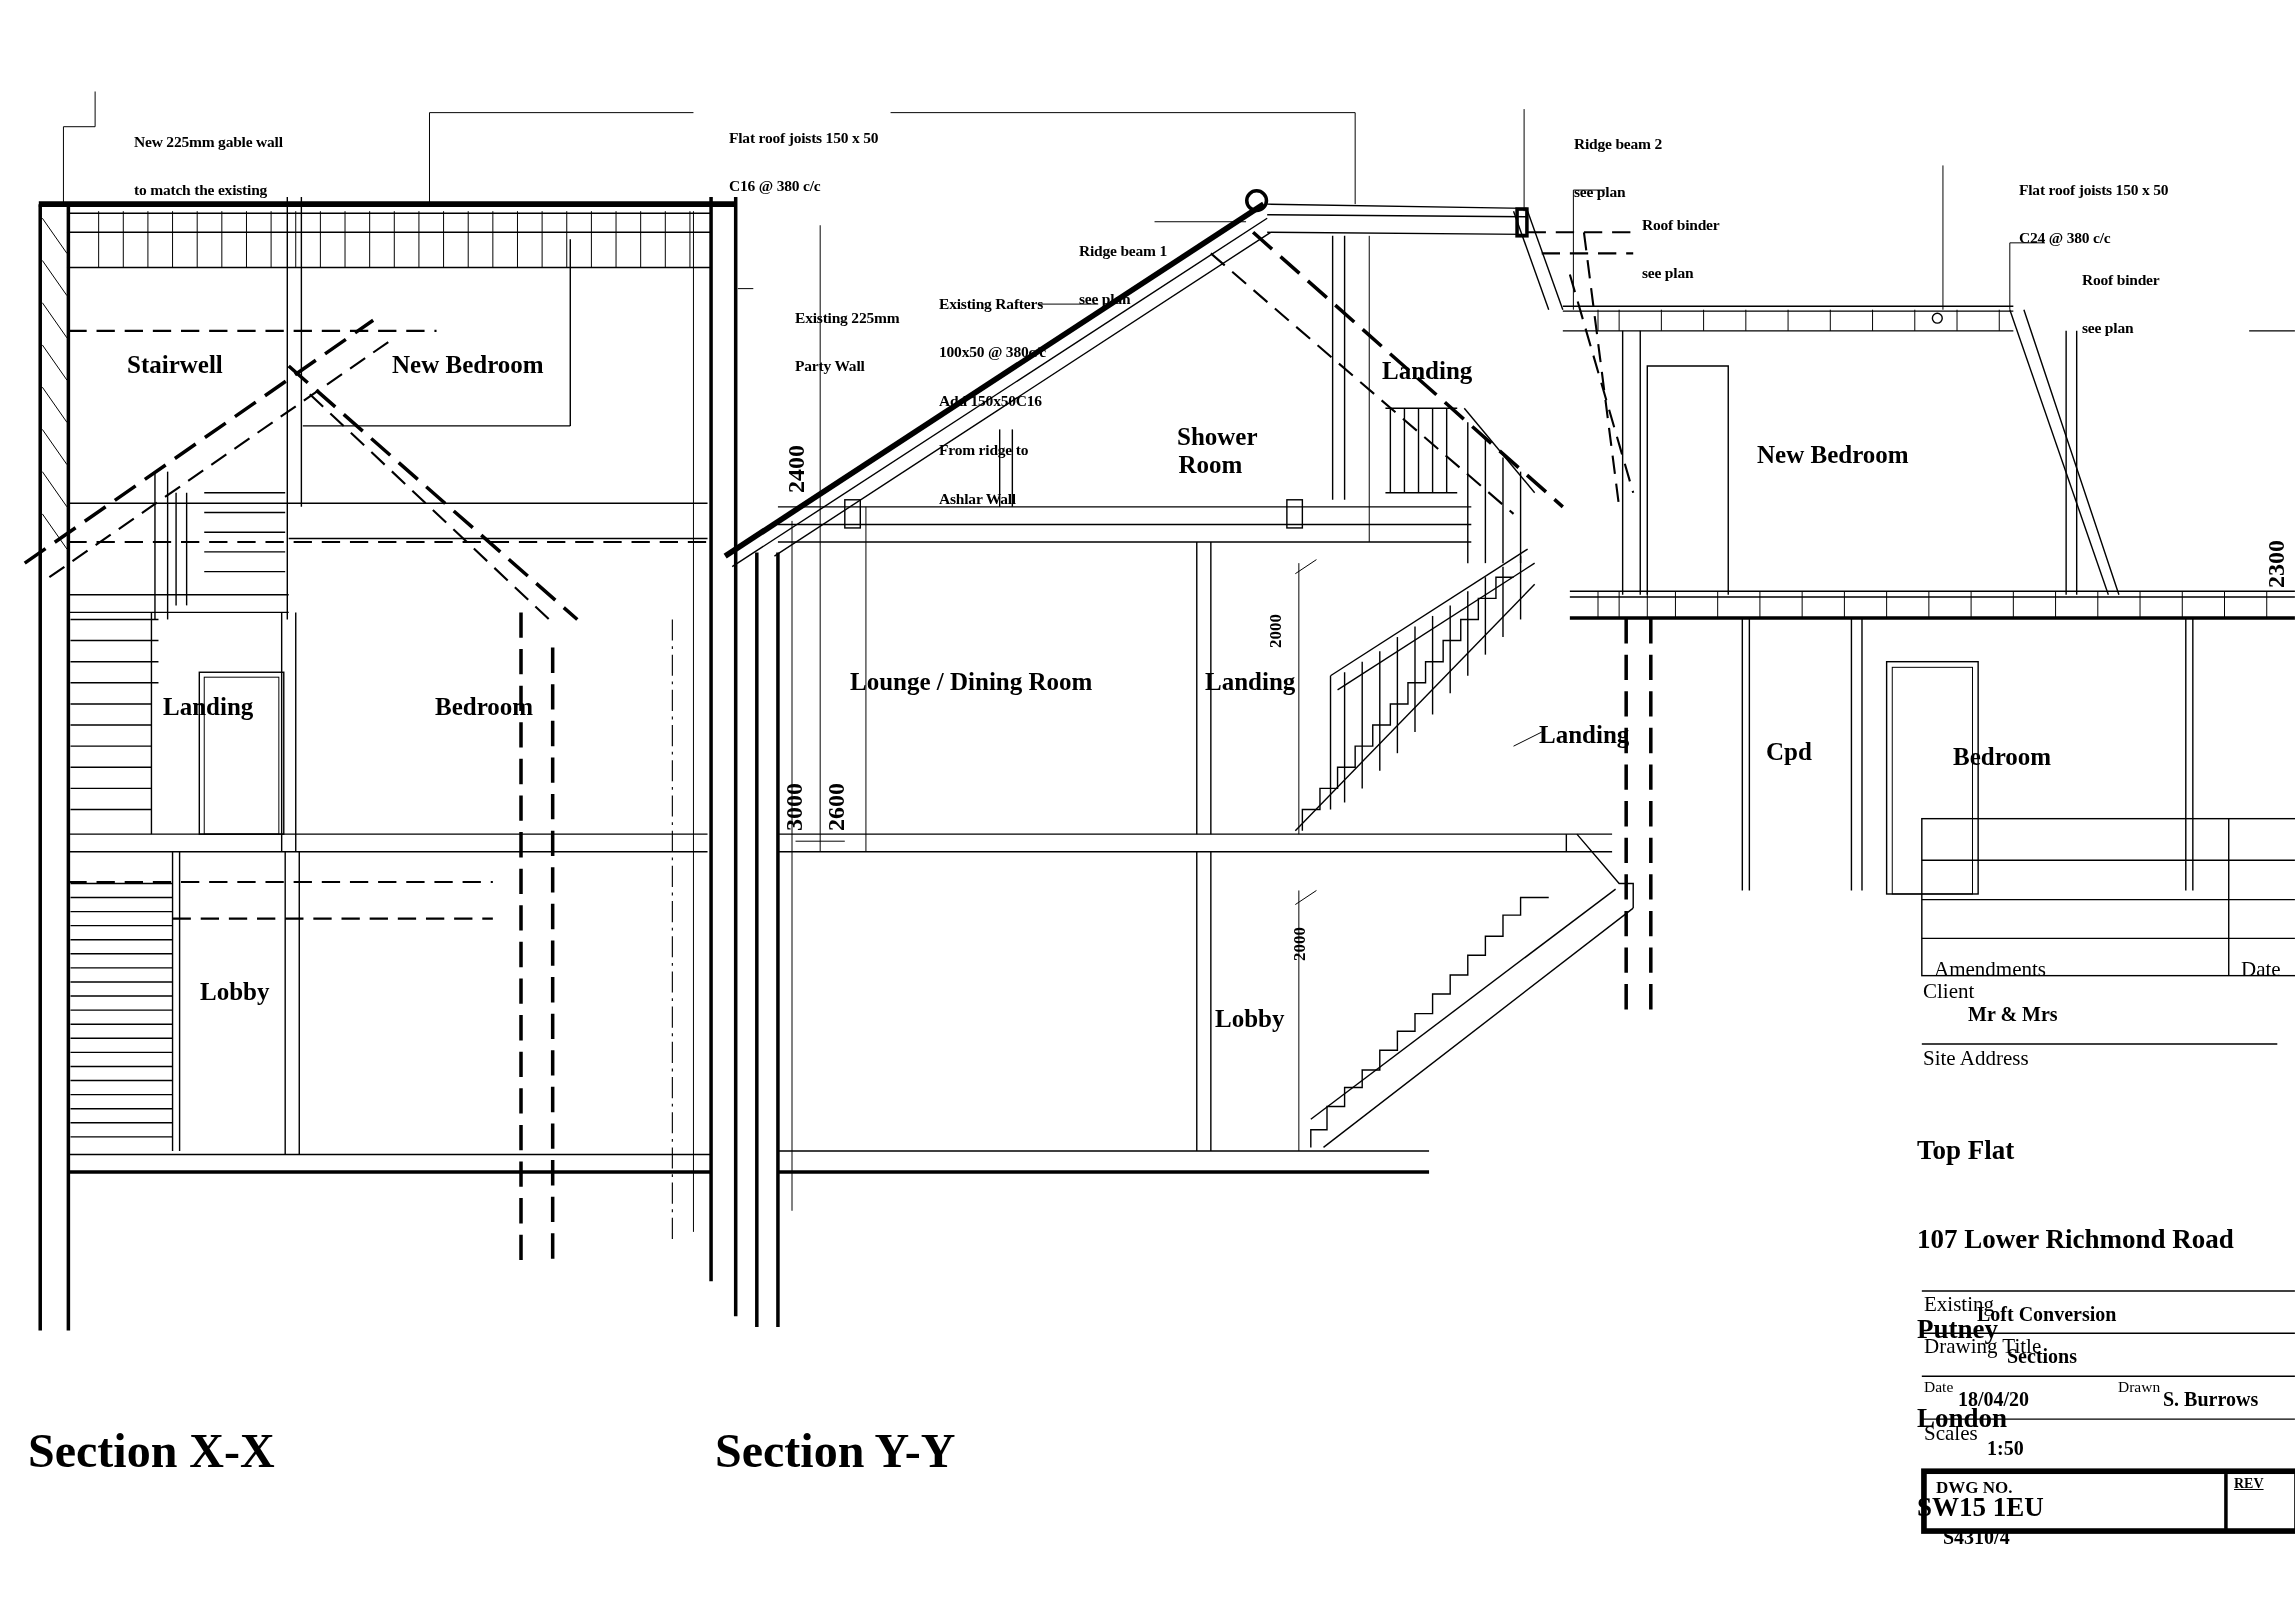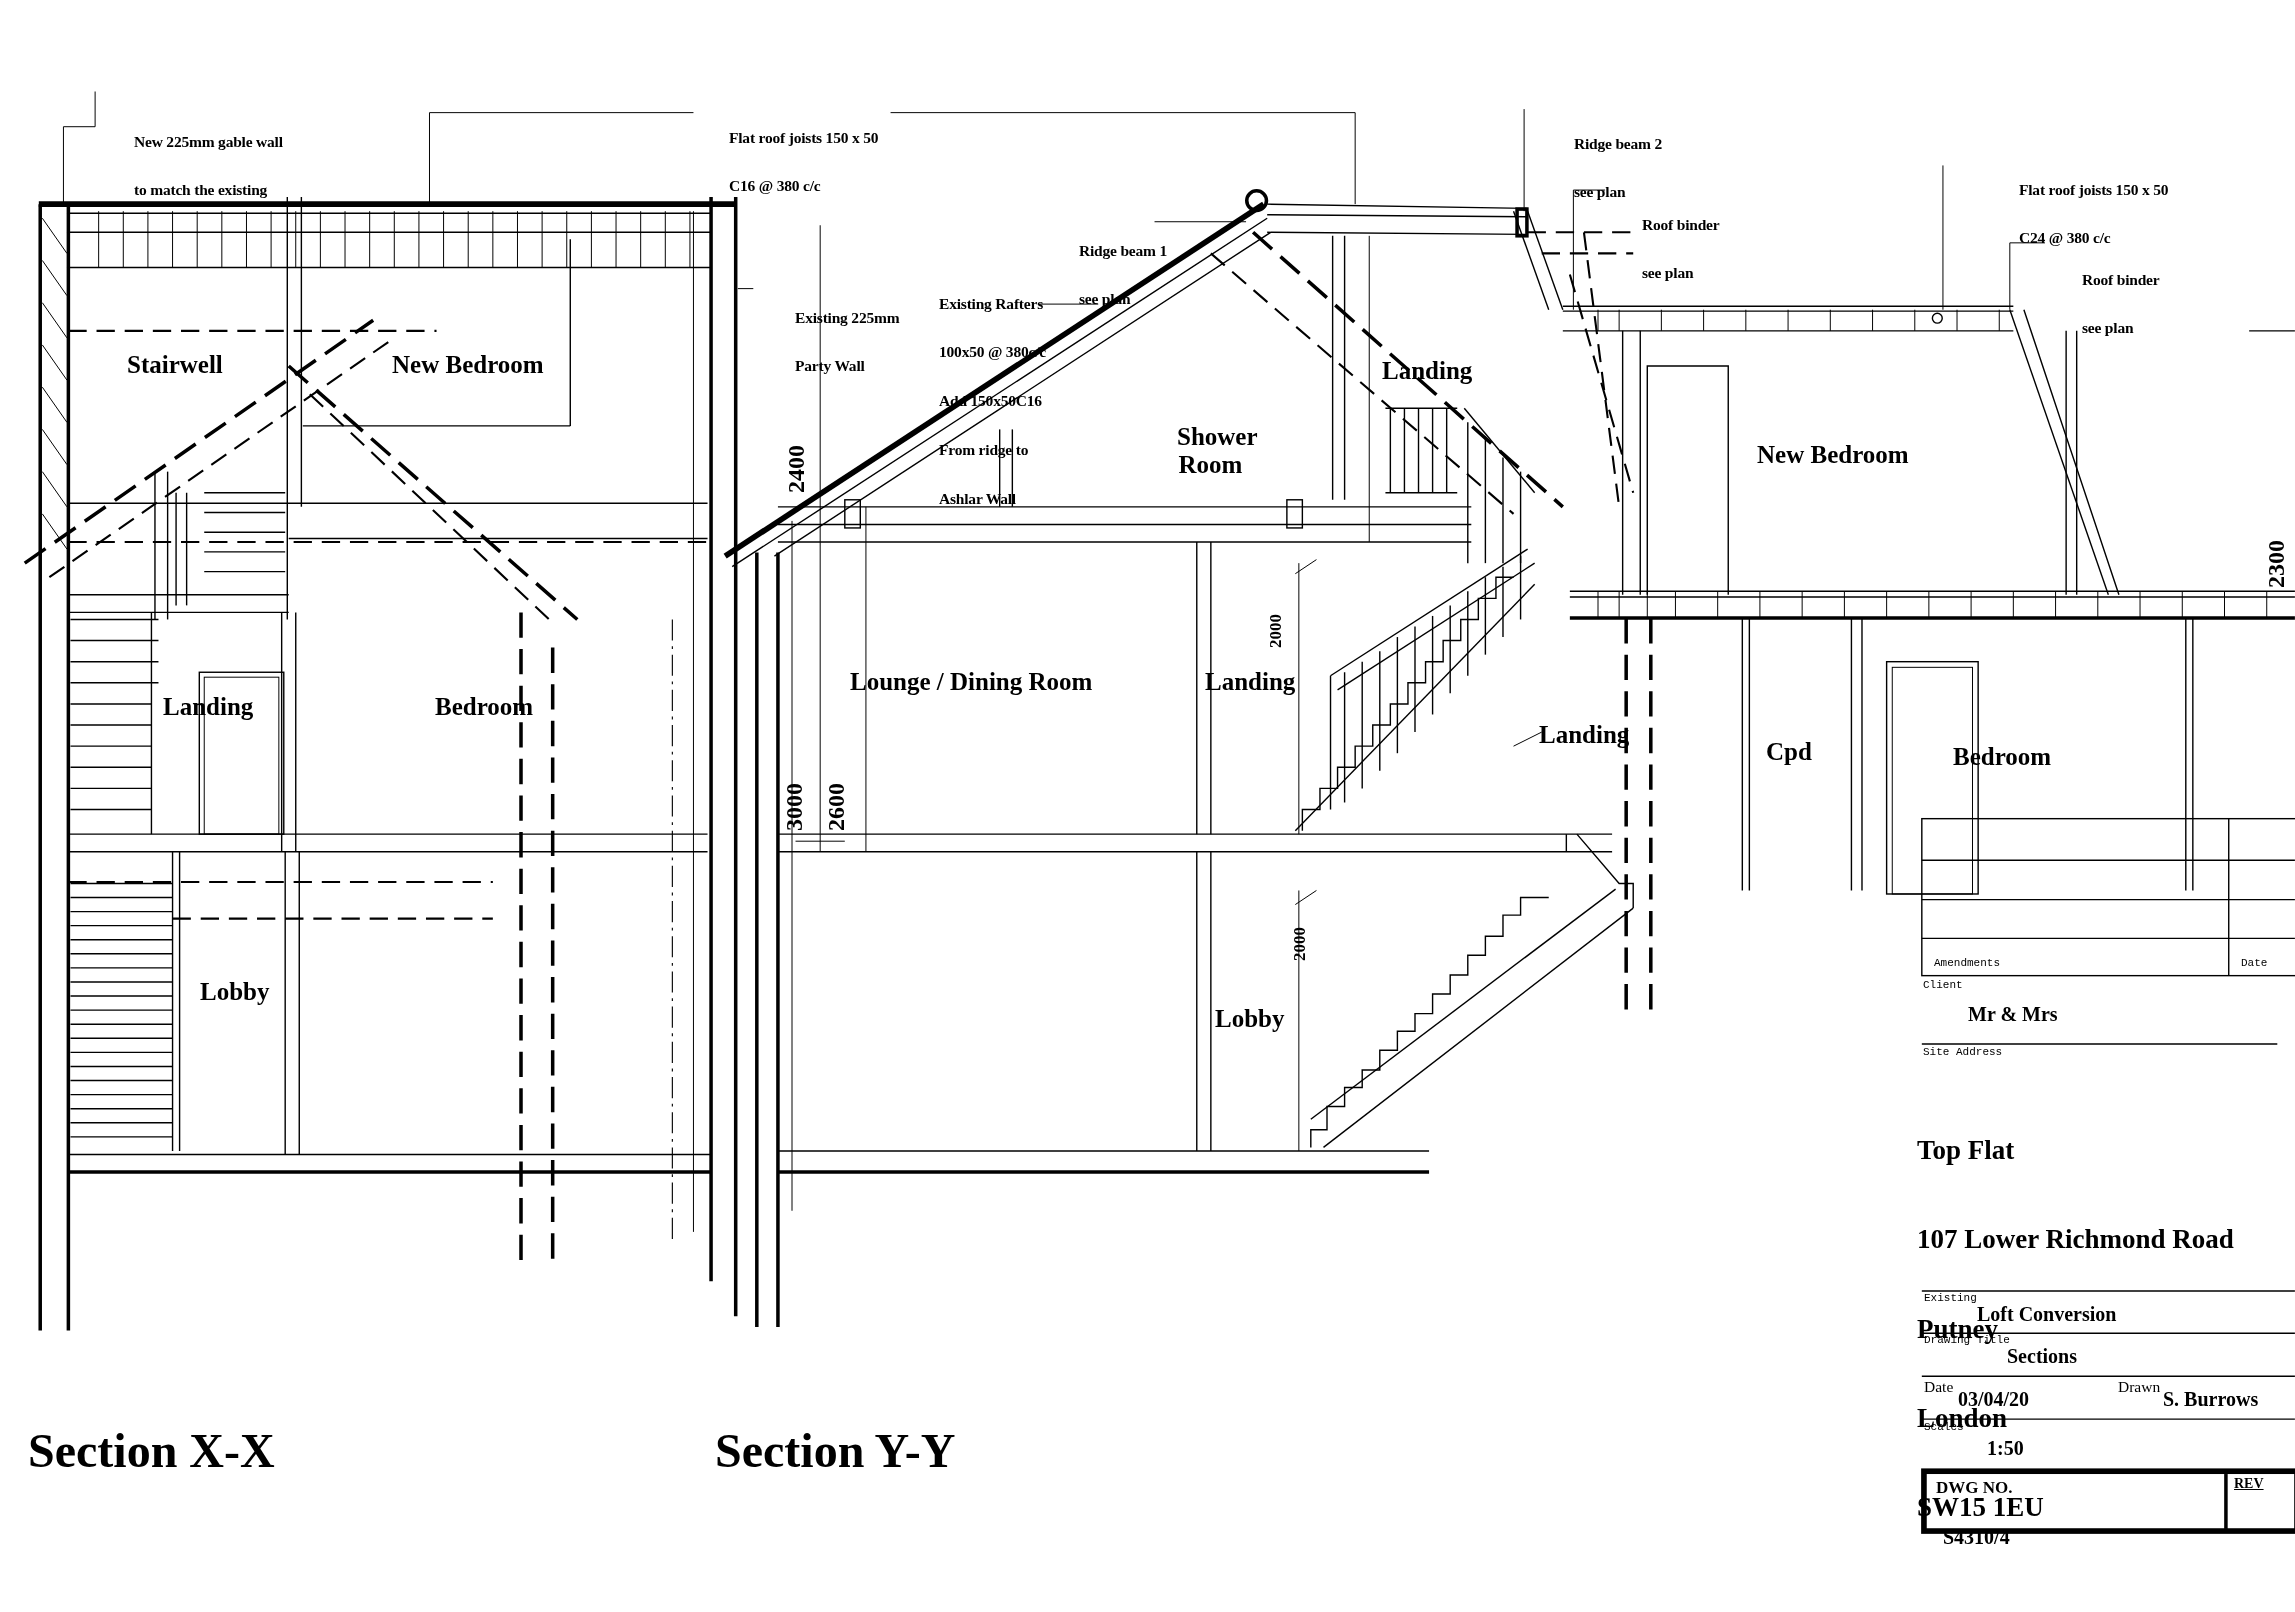--- a/index.html
+++ b/index.html
@@ -11,21 +11,21 @@
   .xthick { stroke: #000; fill: none; stroke-width: 8; }
   .dash { stroke: #000; fill: none; stroke-width: 3; stroke-dasharray: 26 14; }
   .dashthick { stroke: #000; fill: none; stroke-width: 5; stroke-dasharray: 36 16; }
   .dashdot { stroke: #000; fill: none; stroke-width: 1.6; stroke-dasharray: 30 8 4 8; }
   .t { position: absolute; white-space: pre; line-height: 1.05; font-family: "Liberation Serif", serif; }
   .note { font-size: 15.5px; font-weight: bold; letter-spacing: -0.2px; margin-left: 35px; }
   .room { font-size: 25px; font-weight: bold; }
   .dim { font-size: 24px; font-weight: bold; transform-origin: left top; }
   .dimsm { font-size: 17px; font-weight: bold; transform-origin: left top; }
   .sectitle { font-size: 48px; font-weight: bold; }
-  .tb-label { font-family: Liberation Mono, monospace; font-size: 11px; font-weight: normal; }
+  .tb-label { font-family: Liberation Serif, serif; font-size: 21px; font-weight: normal; }
   .tb-val { font-size: 20px; font-weight: bold; }
   .tb-addr { font-size: 27px; font-weight: bold; line-height: 1.1; }
 </style>
 </head>
 <body>
 
 <svg class="drawing" width="2295" height="1612" viewBox="0 0 3260 2290" xmlns="http://www.w3.org/2000/svg">
 
   <g>
 
@@ -449,21 +449,21 @@
     <div>SW15 1EU</div>
   </div>
 
   <div class="t tb-label" style="left:1924px;top:1293px;">Existing</div>
   <div class="t tb-val" style="left:1977px;top:1304px;">Loft Conversion</div>
 
   <div class="t tb-label" style="left:1924px;top:1335px;text-align:right;">Drawing Title</div>
   <div class="t tb-val" style="left:2007px;top:1346px;">Sections</div>
 
   <div class="t" style="left:1924px;top:1379px;font-size:15.5px;">Date</div>
-  <div class="t tb-val" style="left:1958px;top:1389px;">03/04/20</div>
+  <div class="t tb-val" style="left:1958px;top:1389px;">18/04/20</div>
   <div class="t" style="left:2118px;top:1379px;font-size:15.5px;">Drawn</div>
   <div class="t tb-val" style="left:2163px;top:1389px;">S. Burrows</div>
 
   <div class="t tb-label" style="left:1924px;top:1422px;">Scales</div>
   <div class="t tb-val" style="left:1987px;top:1438px;">1:50</div>
 
   <div class="t" style="left:1936px;top:1479px;font-size:17px;font-weight:bold;">DWG NO.</div>
   <div class="t tb-val" style="left:1943px;top:1491px;margin-top:36px;">S4310/4</div>
   <div class="t" style="left:2234px;top:1477px;font-size:14px;font-weight:bold;text-decoration:underline;">REV</div>
 </div>

